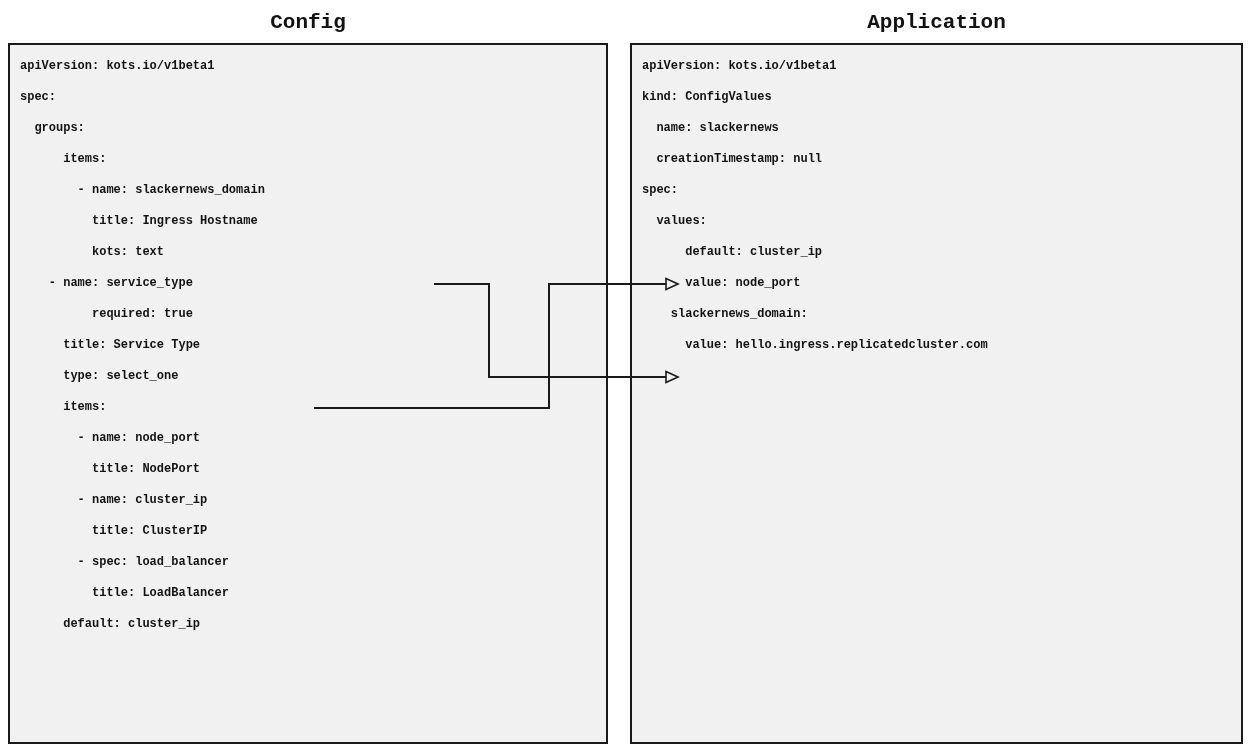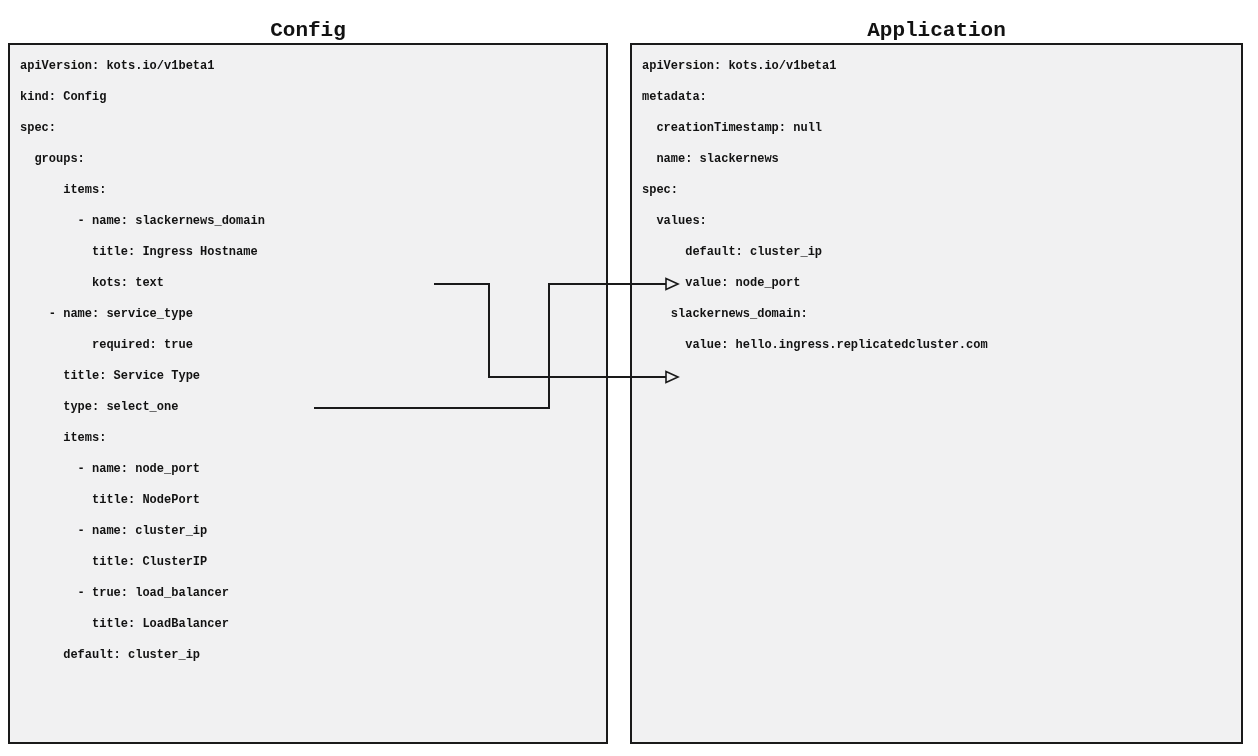--- a/index.html
+++ b/index.html
@@ -16,21 +16,21 @@
     top: 43px;
     height: 701px;
     background: var(--panel-background, #f1f1f2);
     border: 2px solid var(--panel-border, #1a1a1a);
     box-sizing: border-box;
   }
   .panel-left  { left: 8px;   width: 600px; }
   .panel-right { left: 630px; width: 613px; }
   .panel-title {
     position: absolute;
-    top: 17px;
+    top: 9px;
     height: 28px;
     font-size: 21px;
     font-weight: 700;
     color: var(--text, #121212);
     text-align: center;
     line-height: 28px;
     white-space: pre;
   }
   .title-left  { left: 8px;   width: 600px; }
   .title-right { left: 630px; width: 613px; }
@@ -57,48 +57,47 @@
 
 <div class="page">
 
   <div class="panel-title title-left">Config</div>
 
   <div class="panel-title title-right">Application</div>
 
   <div class="panel panel-left">
     <div class="code">
         <div class="code-line">apiVersion: kots.io/v1beta1</div>
-        <div class="code-line">kind: Config</div>
         <div class="code-line">spec:</div>
         <div class="code-line">  groups:</div>
         <div class="code-line">      items:</div>
         <div class="code-line">        - name: slackernews_domain</div>
         <div class="code-line">          title: Ingress Hostname</div>
         <div class="code-line">          kots: text</div>
         <div class="code-line">    - name: service_type</div>
         <div class="code-line">          required: true</div>
         <div class="code-line">      title: Service Type</div>
         <div class="code-line">      type: select_one</div>
         <div class="code-line">      items:</div>
         <div class="code-line">        - name: node_port</div>
         <div class="code-line">          title: NodePort</div>
         <div class="code-line">        - name: cluster_ip</div>
         <div class="code-line">          title: ClusterIP</div>
-        <div class="code-line">        - true: load_balancer</div>
+        <div class="code-line">        - spec: load_balancer</div>
         <div class="code-line">          title: LoadBalancer</div>
         <div class="code-line">      default: cluster_ip</div>
       </div>
   </div>
 
   <div class="panel panel-right">
     <div class="code">
         <div class="code-line">apiVersion: kots.io/v1beta1</div>
-        <div class="code-line">metadata:</div>
+        <div class="code-line">kind: ConfigValues</div>
+        <div class="code-line">  name: slackernews</div>
         <div class="code-line">  creationTimestamp: null</div>
-        <div class="code-line">  name: slackernews</div>
         <div class="code-line">spec:</div>
         <div class="code-line">  values:</div>
         <div class="code-line">      default: cluster_ip</div>
         <div class="code-line">      value: node_port</div>
         <div class="code-line">    slackernews_domain:</div>
         <div class="code-line">      value: hello.ingress.replicatedcluster.com</div>
       </div>
   </div>
 
   <svg class="overlay" width="1258" height="756" viewBox="0 0 1258 756" xmlns="http://www.w3.org/2000/svg">

